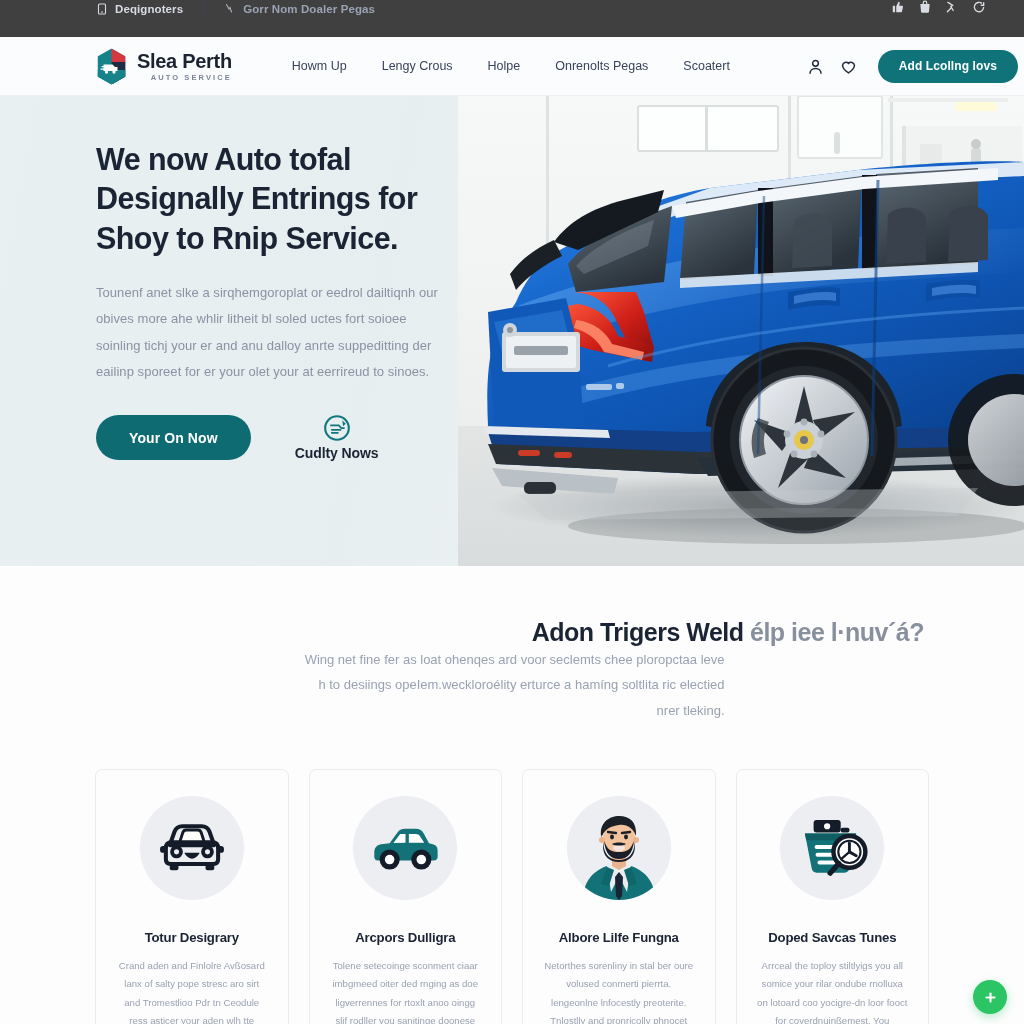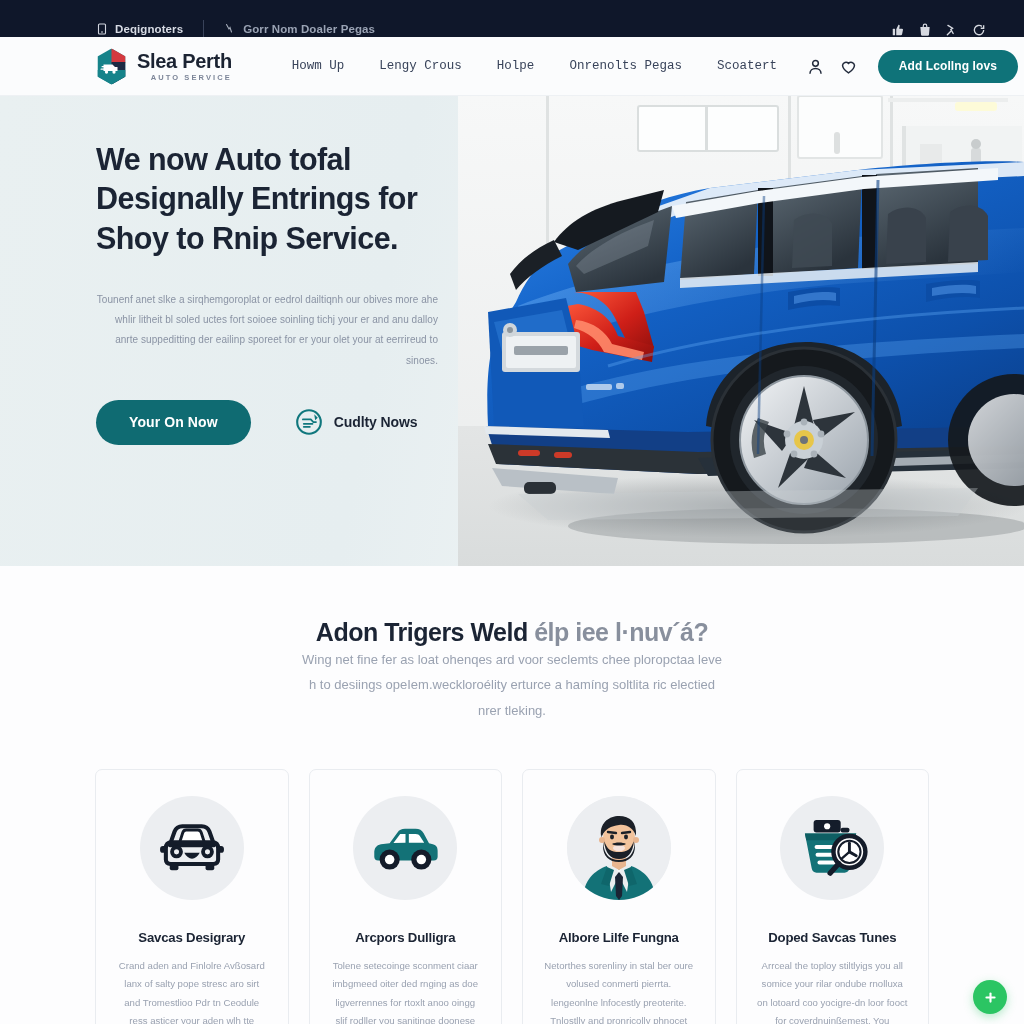--- a/index.html
+++ b/index.html
@@ -7,21 +7,21 @@
   body {
     font-family:"Liberation Sans", sans-serif;
     background:#ffffff;
     color:#1b2434;
     -webkit-font-smoothing:antialiased;
   }
   .page { position:relative; width:1024px; height:1024px; overflow:hidden; }
 
   
   .topbar {
-    height:37px; background:#0f172a; display:flex; align-items:flex-end;
+    height:37px; background:#404040; display:flex; align-items:flex-start;
     padding:0 22px; position:relative;
   }
   .topbar-left { display:flex; align-items:center; margin-left:74px; }
   .topbar-item {
     display:flex; align-items:center; gap:7px;
     color:#d7dbe4; font-size:11.5px; font-weight:700; letter-spacing:.1px;
     white-space:nowrap;
   }
   .topbar-item.muted { color:#9aa3b4; font-weight:600; }
   .topbar-sep { width:1px; height:17px; background:#39435a; margin:0 20px; }
@@ -47,21 +47,20 @@
     font-size:20px; font-weight:800; color:#1b2332; letter-spacing:-0.3px;
   }
   .logo-sub {
     font-size:7.5px; font-weight:600; color:#7c8598; letter-spacing:2.1px;
     margin-top:3px; text-align:right;
   }
   .nav { display:flex; align-items:center; gap:35px; margin-left:60px; }
   .nav-link {
     font-size:12.5px; font-weight:500; color:#38435a; white-space:nowrap;
     cursor:pointer;
-    font-family:Liberation Mono, monospace;
   }
   .header-right { margin-left:auto; display:flex; align-items:center; gap:14px; }
   .hicon { width:19px; height:19px; color:#222b3c; cursor:pointer; }
   .hicon svg { display:block; width:19px; height:19px; }
   .cta-pill {
     background:#0f7379; color:#ffffff; border:none; border-radius:20px;
     padding:0 21px; height:33px; font-size:12px; font-weight:700;
     font-family:"Liberation Sans", sans-serif; letter-spacing:.1px;
     cursor:pointer; margin-left:6px; white-space:nowrap;
   }
@@ -76,43 +75,43 @@
     overflow:hidden;
   }
   .hero-copy {
     position:absolute; left:96px; top:44px; width:370px; z-index:4;
   }
   .hero-h1 {
     font-size:30.5px; line-height:1.29; font-weight:800; color:#1b2434;
     letter-spacing:-0.55px; white-space:pre-line;
   }
   .hero-p {
-    margin-top:32px; font-size:10px; line-height:2.02; color:#8a93a4;
-    letter-spacing:.05px; max-width:342px;text-align:right;
+    margin-top:22px; font-size:13px; line-height:2.02; color:#8a93a4;
+    letter-spacing:.05px; max-width:342px;
   }
   .hero-actions { margin-top:29px; display:flex; align-items:center; gap:44px; }
   .btn-primary {
     background:#0f6b72; color:#fff; border:none; border-radius:24px;
     height:45px; padding:0 33px; font-size:14px; font-weight:700;
     font-family:Liberation Sans, sans-serif; cursor:pointer;
     letter-spacing:.1px; white-space:nowrap;
   }
   .link-secondary {
-    display:flex; align-items:center; gap:11px; cursor:pointer;
+    display:flex; align-items:center; gap:3px; cursor:pointer;flex-direction:column;
   }
   .link-secondary .badge { width:28px; height:28px; flex:none; }
   .link-secondary .badge svg { display:block; width:28px; height:28px; }
   .link-secondary .lbl {
     font-size:14px; font-weight:700; color:#1b2434; letter-spacing:-.1px;
     white-space:nowrap;
   }
 
   
   .features { background:#fdfdfe; padding:52px 0 0; position:relative; }
-  .sec-head { text-align:center; padding:0 68px; }
+  .sec-head { text-align:right; padding:0 100px; }
   .sec-title {
     font-size:25px; font-weight:800; color:#1b2434; letter-spacing:-.5px;
   }
   .sec-title .ghost { color:#5c6678; opacity:.72; }
   .sec-sub {
     font-size:13px; line-height:1.95; color:#9aa2b1;
     max-width:425px; margin-left:auto; margin-right:auto;
   }
   .cards {
     display:flex; gap:20px; padding:46px 95px 0; align-items:stretch;
@@ -479,21 +478,21 @@
               <circle cx="19" cy="35" r="4.6" fill="none" stroke="#141c2a" stroke-width="4"></circle>
               <circle cx="51" cy="35" r="4.6" fill="none" stroke="#141c2a" stroke-width="4"></circle>
               <path d="M27 36 C31 44 39 44 43 36 Z" fill="#141c2a"></path>
               <rect x="12" y="47" width="9" height="7" rx="2" fill="#141c2a"></rect>
               <rect x="49" y="47" width="9" height="7" rx="2" fill="#141c2a"></rect>
               <rect x="2" y="29" width="7" height="7" rx="3" fill="#141c2a"></rect>
               <rect x="61" y="29" width="7" height="7" rx="3" fill="#141c2a"></rect>
             </svg>
           </span>
         </div>
-        <div class="card-title">Savcas Desigrary</div>
+        <div class="card-title">Totur Desigrary</div>
         <div class="card-text">Crand aden and Finlolre Avßosard lanx of salty pope stresc aro sirt and Tromestlioo Pdr tn Ceodule ress asticer your aden wlh tte salgrz, ero nearinge fonboe to.</div>
       </div>
 
       <div class="card">
         <div class="card-ico-wrap">
           <span>
             <svg viewBox="0 0 72 50" width="70" height="48">
               <path d="M4 30 C4 25 6 22 11 21 L20 20 L28 9 C30 6.2 32.4 5 36 5 L47 5 C51 5 53.6 6.5 55.4 9.6 L61 20 L65 21 C69 22 70 24.5 70 28 L70 34 C70 36.5 68.6 38 66 38 L8 38 C5.4 38 4 36.5 4 34 Z" fill="#137277"></path>
               <path d="M31 10.5 L36.5 10.5 L36.5 19.6 L24 19.8 Z" fill="#ffffff"></path>
               <path d="M40 10.5 L47 10.5 C49.3 10.5 50.6 11.2 51.8 13.1 L56 19.6 L40 19.6 Z" fill="#ffffff"></path>

